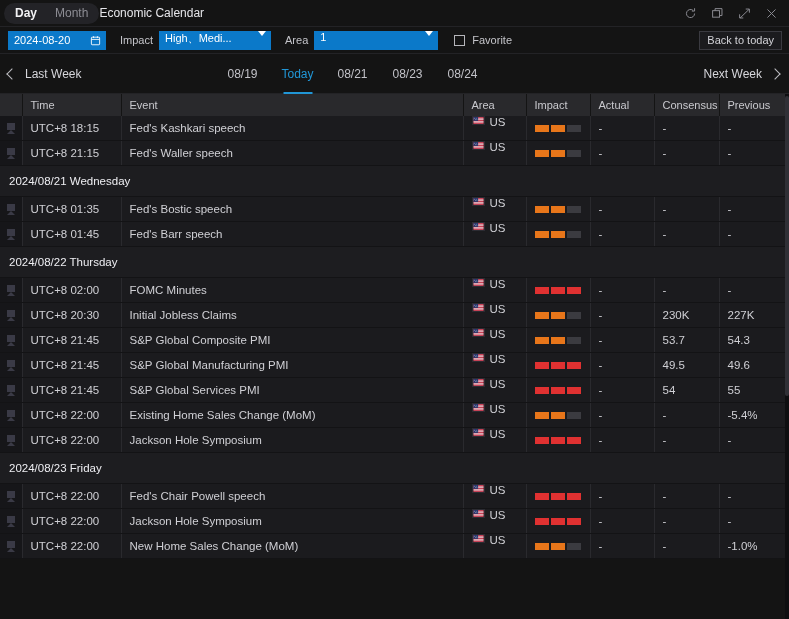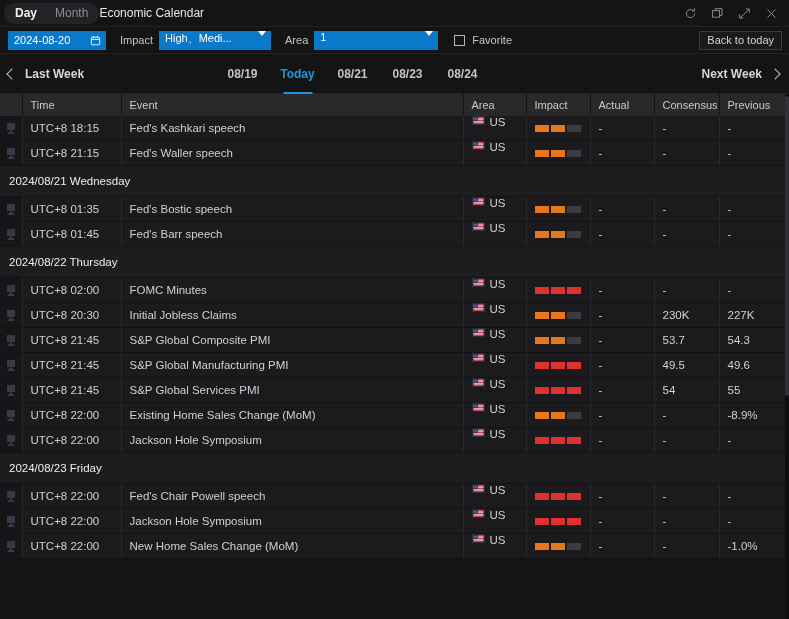--- a/index.html
+++ b/index.html
@@ -77,21 +77,20 @@
   }
 
   
   .datenav {
     height: 40px; flex: 0 0 40px;
     display: flex; align-items: center;
     background: #141414;
     border-bottom: 1px solid #232326;
     padding: 0 10px 0 8px;
     position: relative;
-    font-weight: bold;
   }
   .navbtn { display: flex; align-items: center; gap: 9px; font-size: 12px; color: #d6d6db; cursor: pointer; white-space: nowrap; }
   .chev { width: 8px; height: 8px; border-top: 1.4px solid #bdbdc2; border-right: 1.4px solid #bdbdc2; }
   .chev.left { transform: rotate(-135deg); }
   .chev.right { transform: rotate(45deg); }
   .daystrip { display: flex; align-items: center; position: absolute; left: 215px; top: 0; height: 40px; }
   .dayitem {
     font-size: 12px; color: #c2c2c8; cursor: pointer;
     width: 55px; text-align: center; height: 40px; line-height: 40px;
     position: relative;
@@ -586,21 +585,21 @@
             </td>
             <td>
               <div class="impactbars">
                 <span class="bar on-med"></span>
                 <span class="bar on-med"></span>
                 <span class="bar "></span>
               </div>
             </td>
             <td class="dash">-</td>
             <td>-</td>
-            <td class="last">-8.9%</td>
+            <td class="last">-5.4%</td>
           </tr>
           <tr class="datarow">
             <td class="starcell"><span class="bookmark"></span></td>
             <td>UTC+8 22:00</td>
             <td>Jackson Hole Symposium</td>
             <td>
               <span class="areacell">
                 <svg class="flag" viewBox="0 0 26 18">
                   <rect width="26" height="18" fill="#b9112a"></rect>
                   <rect y="2" width="26" height="2" fill="#f0f0f5"></rect>

